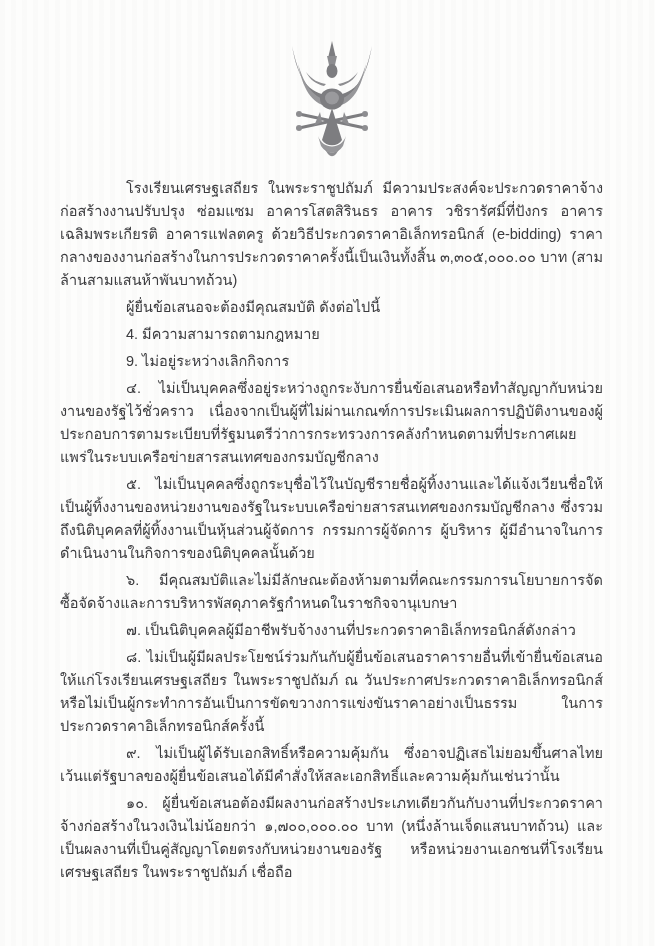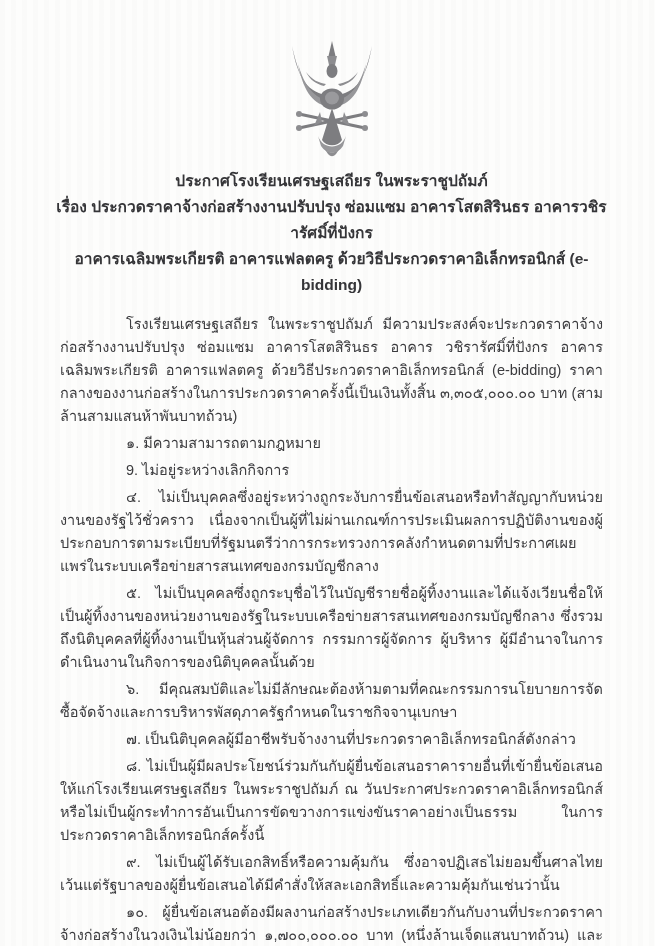--- a/index.html
+++ b/index.html
@@ -87,29 +87,25 @@
           <path d="M42 72 L36 86 L44 82 Z" fill="#8d8d90"></path>
           <path d="M66 72 L72 86 L64 82 Z" fill="#8d8d90"></path>
 
           <path d="M54 68 L44 100 C48 107 60 107 64 100 Z"></path>
           <path d="M40 96 C45 110 63 110 68 96 L65 106 C59 115 49 115 43 106 Z" fill="#97979a"></path>
           <path d="M46 108 C51 114 57 114 62 108 L58 114 C55 117 53 117 50 114 Z" fill="#8d8d90"></path>
         </g>
       </svg>
     </div>
 
-    <div class="title-block">
-      <div class="title-line">ประกาศโรงเรียนเศรษฐเสถียร  ในพระราชูปถัมภ์</div>
-      <div class="title-line">เรื่อง ประกวดราคาจ้างก่อสร้างงานปรับปรุง ซ่อมแซม อาคารโสตสิรินธร อาคารวชิรารัศมิ์ที่ปังกร</div>
-      <div class="title-line">อาคารเฉลิมพระเกียรติ อาคารแฟลตครู ด้วยวิธีประกวดราคาอิเล็กทรอนิกส์ (e-bidding)</div>
-    </div>
 
     <div class="doc-body">
       <p class="para">โรงเรียนเศรษฐเสถียร  ในพระราชูปถัมภ์ มีความประสงค์จะประกวดราคาจ้างก่อสร้างงานปรับปรุง ซ่อมแซม อาคารโสตสิรินธร อาคาร วชิรารัศมิ์ที่ปังกร อาคารเฉลิมพระเกียรติ อาคารแฟลตครู ด้วยวิธีประกวดราคาอิเล็กทรอนิกส์ (e-bidding) ราคากลางของงานก่อสร้างในการประกวดราคาครั้งนี้เป็นเงินทั้งสิ้น ๓,๓๐๕,๐๐๐.๐๐ บาท (สามล้านสามแสนห้าพันบาทถ้วน)</p>
-      <p class="para">๑. มีความสามารถตามกฎหมาย</p>
+      <p class="para">ผู้ยื่นข้อเสนอจะต้องมีคุณสมบัติ ดังต่อไปนี้</p>
+      <p class="para">4. มีความสามารถตามกฎหมาย</p>
       <p class="para">9. ไม่อยู่ระหว่างเลิกกิจการ</p>
       <p class="para">๔. ไม่เป็นบุคคลซึ่งอยู่ระหว่างถูกระงับการยื่นข้อเสนอหรือทำสัญญากับหน่วยงานของรัฐไว้ชั่วคราว เนื่องจากเป็นผู้ที่ไม่ผ่านเกณฑ์การประเมินผลการปฏิบัติงานของผู้ประกอบการตามระเบียบที่รัฐมนตรีว่าการกระทรวงการคลังกำหนดตามที่ประกาศเผยแพร่ในระบบเครือข่ายสารสนเทศของกรมบัญชีกลาง</p>
       <p class="para">๕. ไม่เป็นบุคคลซึ่งถูกระบุชื่อไว้ในบัญชีรายชื่อผู้ทิ้งงานและได้แจ้งเวียนชื่อให้เป็นผู้ทิ้งงานของหน่วยงานของรัฐในระบบเครือข่ายสารสนเทศของกรมบัญชีกลาง ซึ่งรวมถึงนิติบุคคลที่ผู้ทิ้งงานเป็นหุ้นส่วนผู้จัดการ กรรมการผู้จัดการ ผู้บริหาร ผู้มีอำนาจในการดำเนินงานในกิจการของนิติบุคคลนั้นด้วย</p>
       <p class="para">๖. มีคุณสมบัติและไม่มีลักษณะต้องห้ามตามที่คณะกรรมการนโยบายการจัดซื้อจัดจ้างและการบริหารพัสดุภาครัฐกำหนดในราชกิจจานุเบกษา</p>
       <p class="para">๗. เป็นนิติบุคคลผู้มีอาชีพรับจ้างงานที่ประกวดราคาอิเล็กทรอนิกส์ดังกล่าว</p>
       <p class="para">๘. ไม่เป็นผู้มีผลประโยชน์ร่วมกันกับผู้ยื่นข้อเสนอราคารายอื่นที่เข้ายื่นข้อเสนอให้แก่โรงเรียนเศรษฐเสถียร  ในพระราชูปถัมภ์ ณ วันประกาศประกวดราคาอิเล็กทรอนิกส์ หรือไม่เป็นผู้กระทำการอันเป็นการขัดขวางการแข่งขันราคาอย่างเป็นธรรม ในการประกวดราคาอิเล็กทรอนิกส์ครั้งนี้</p>
       <p class="para">๙. ไม่เป็นผู้ได้รับเอกสิทธิ์หรือความคุ้มกัน ซึ่งอาจปฏิเสธไม่ยอมขึ้นศาลไทย เว้นแต่รัฐบาลของผู้ยื่นข้อเสนอได้มีคำสั่งให้สละเอกสิทธิ์และความคุ้มกันเช่นว่านั้น</p>
       <p class="para">๑๐. ผู้ยื่นข้อเสนอต้องมีผลงานก่อสร้างประเภทเดียวกันกับงานที่ประกวดราคาจ้างก่อสร้างในวงเงินไม่น้อยกว่า ๑,๗๐๐,๐๐๐.๐๐ บาท (หนึ่งล้านเจ็ดแสนบาทถ้วน) และเป็นผลงานที่เป็นคู่สัญญาโดยตรงกับหน่วยงานของรัฐ หรือหน่วยงานเอกชนที่โรงเรียนเศรษฐเสถียร  ในพระราชูปถัมภ์ เชื่อถือ</p>
 
     </div>

